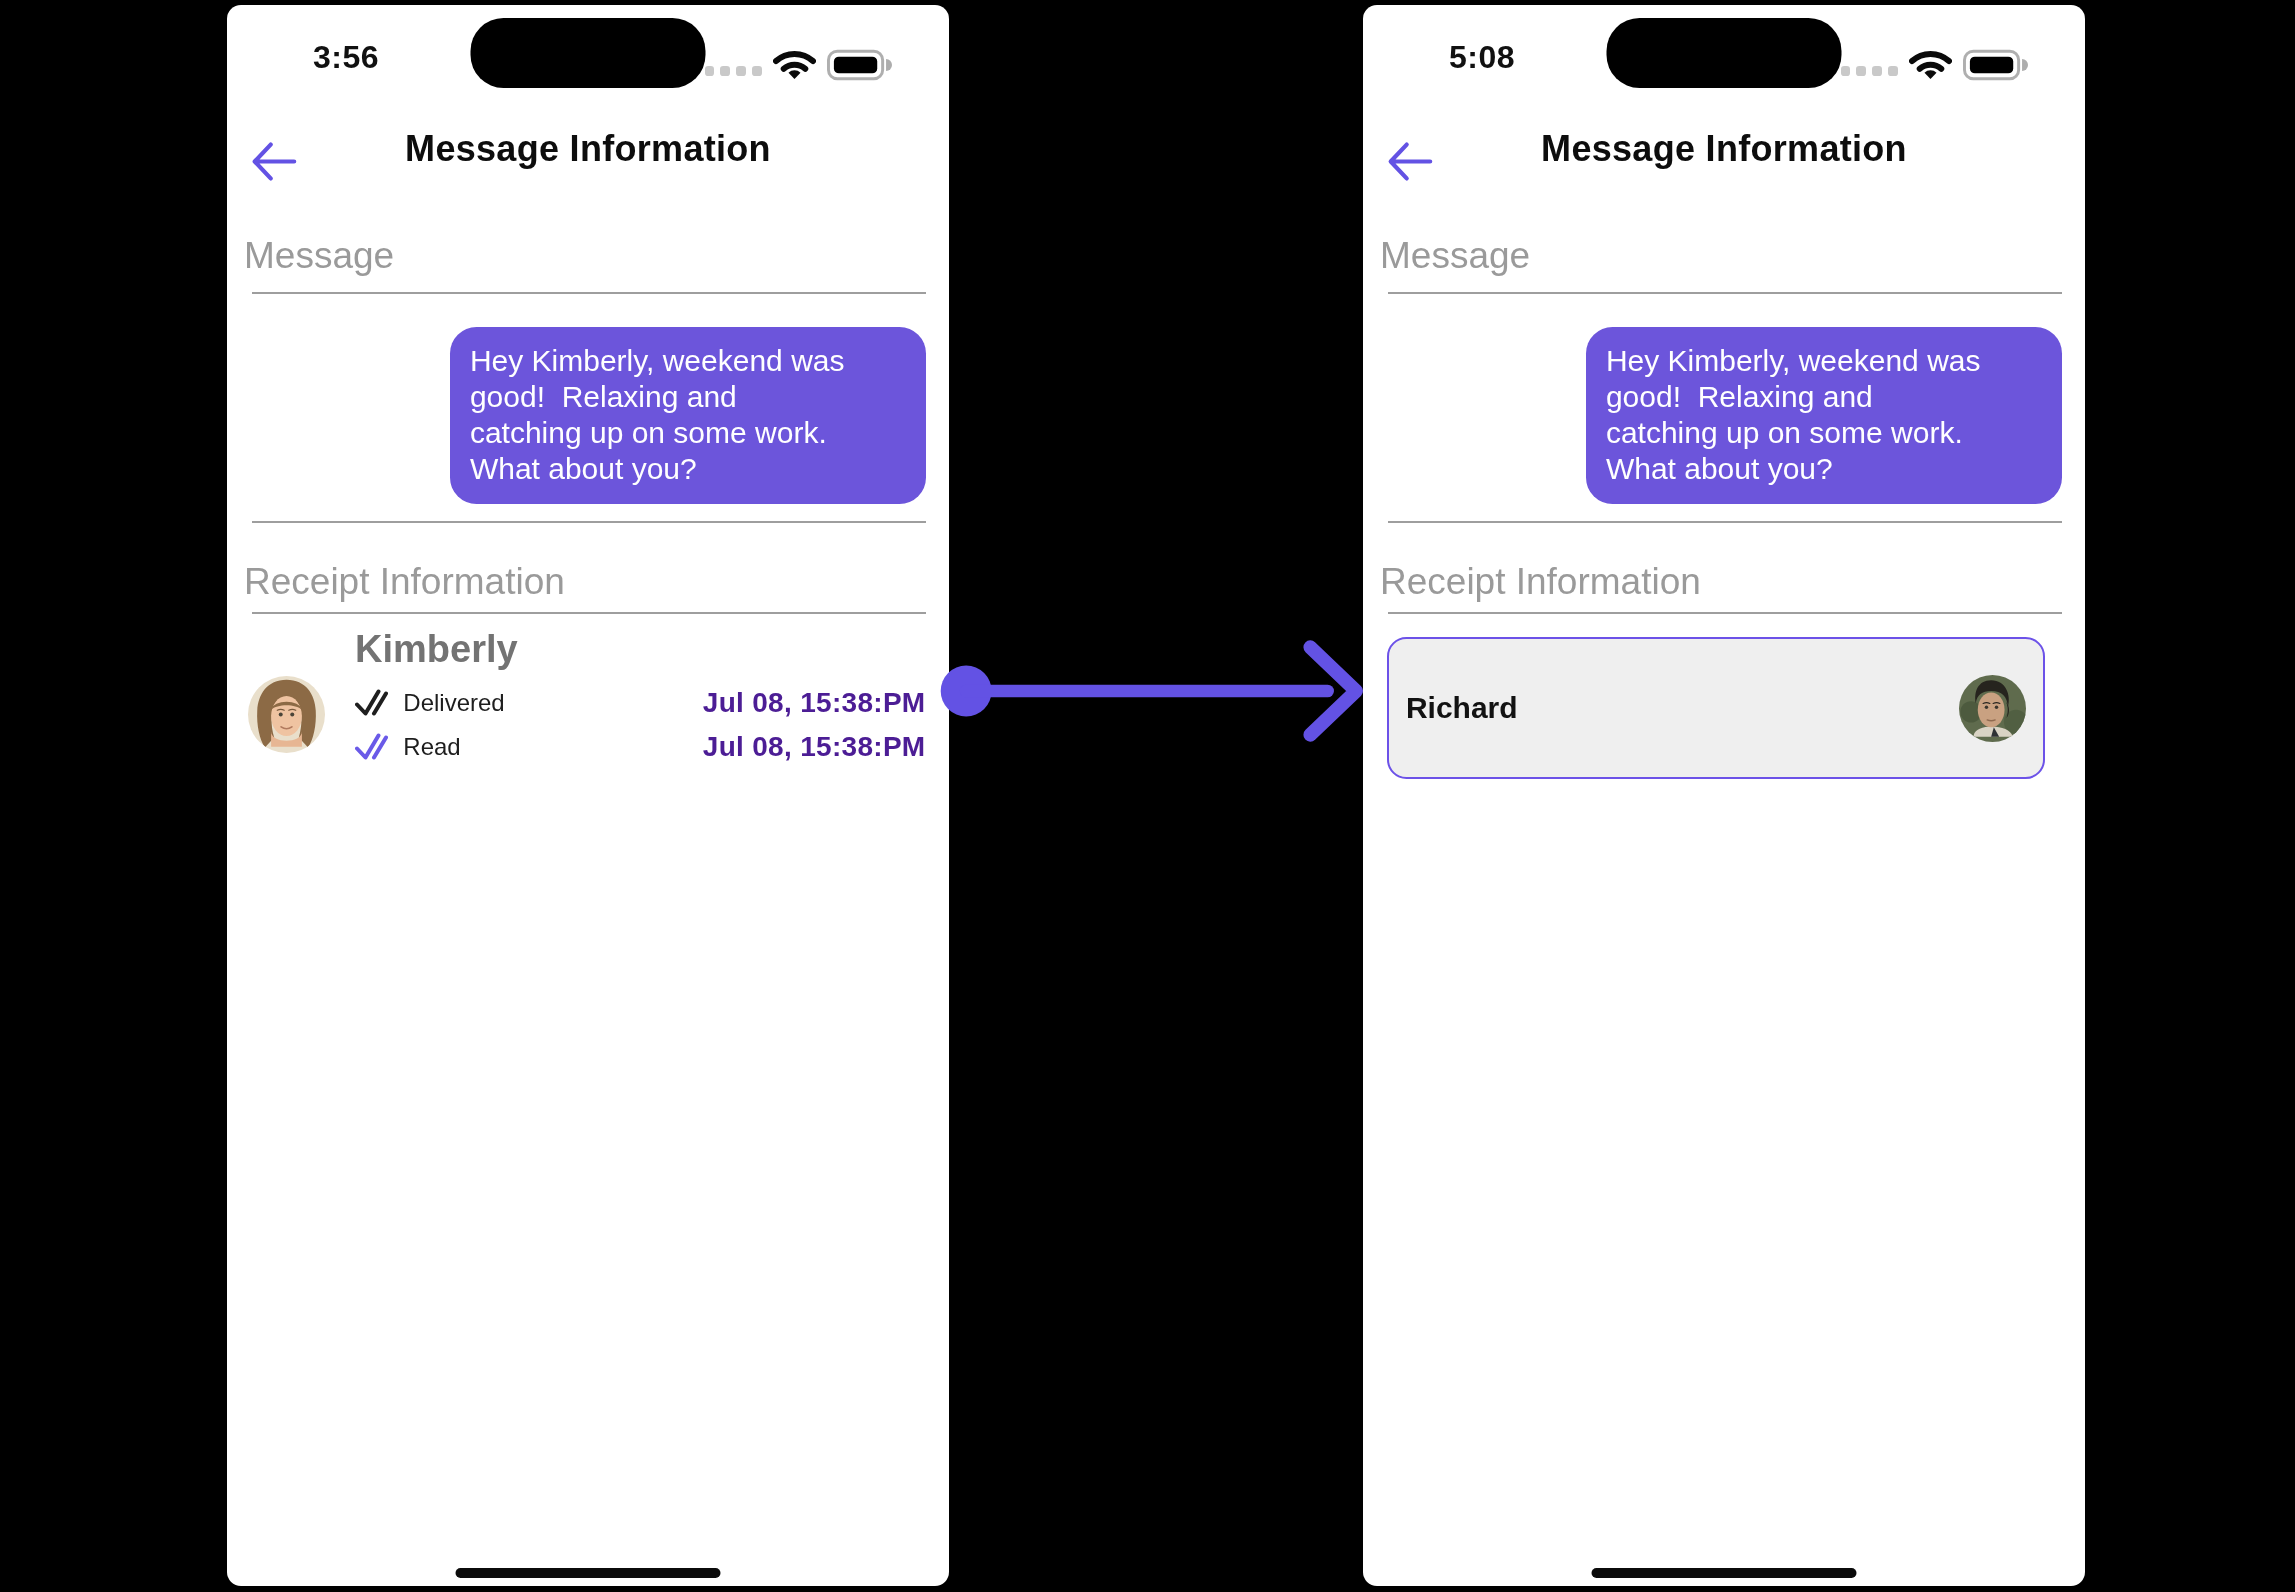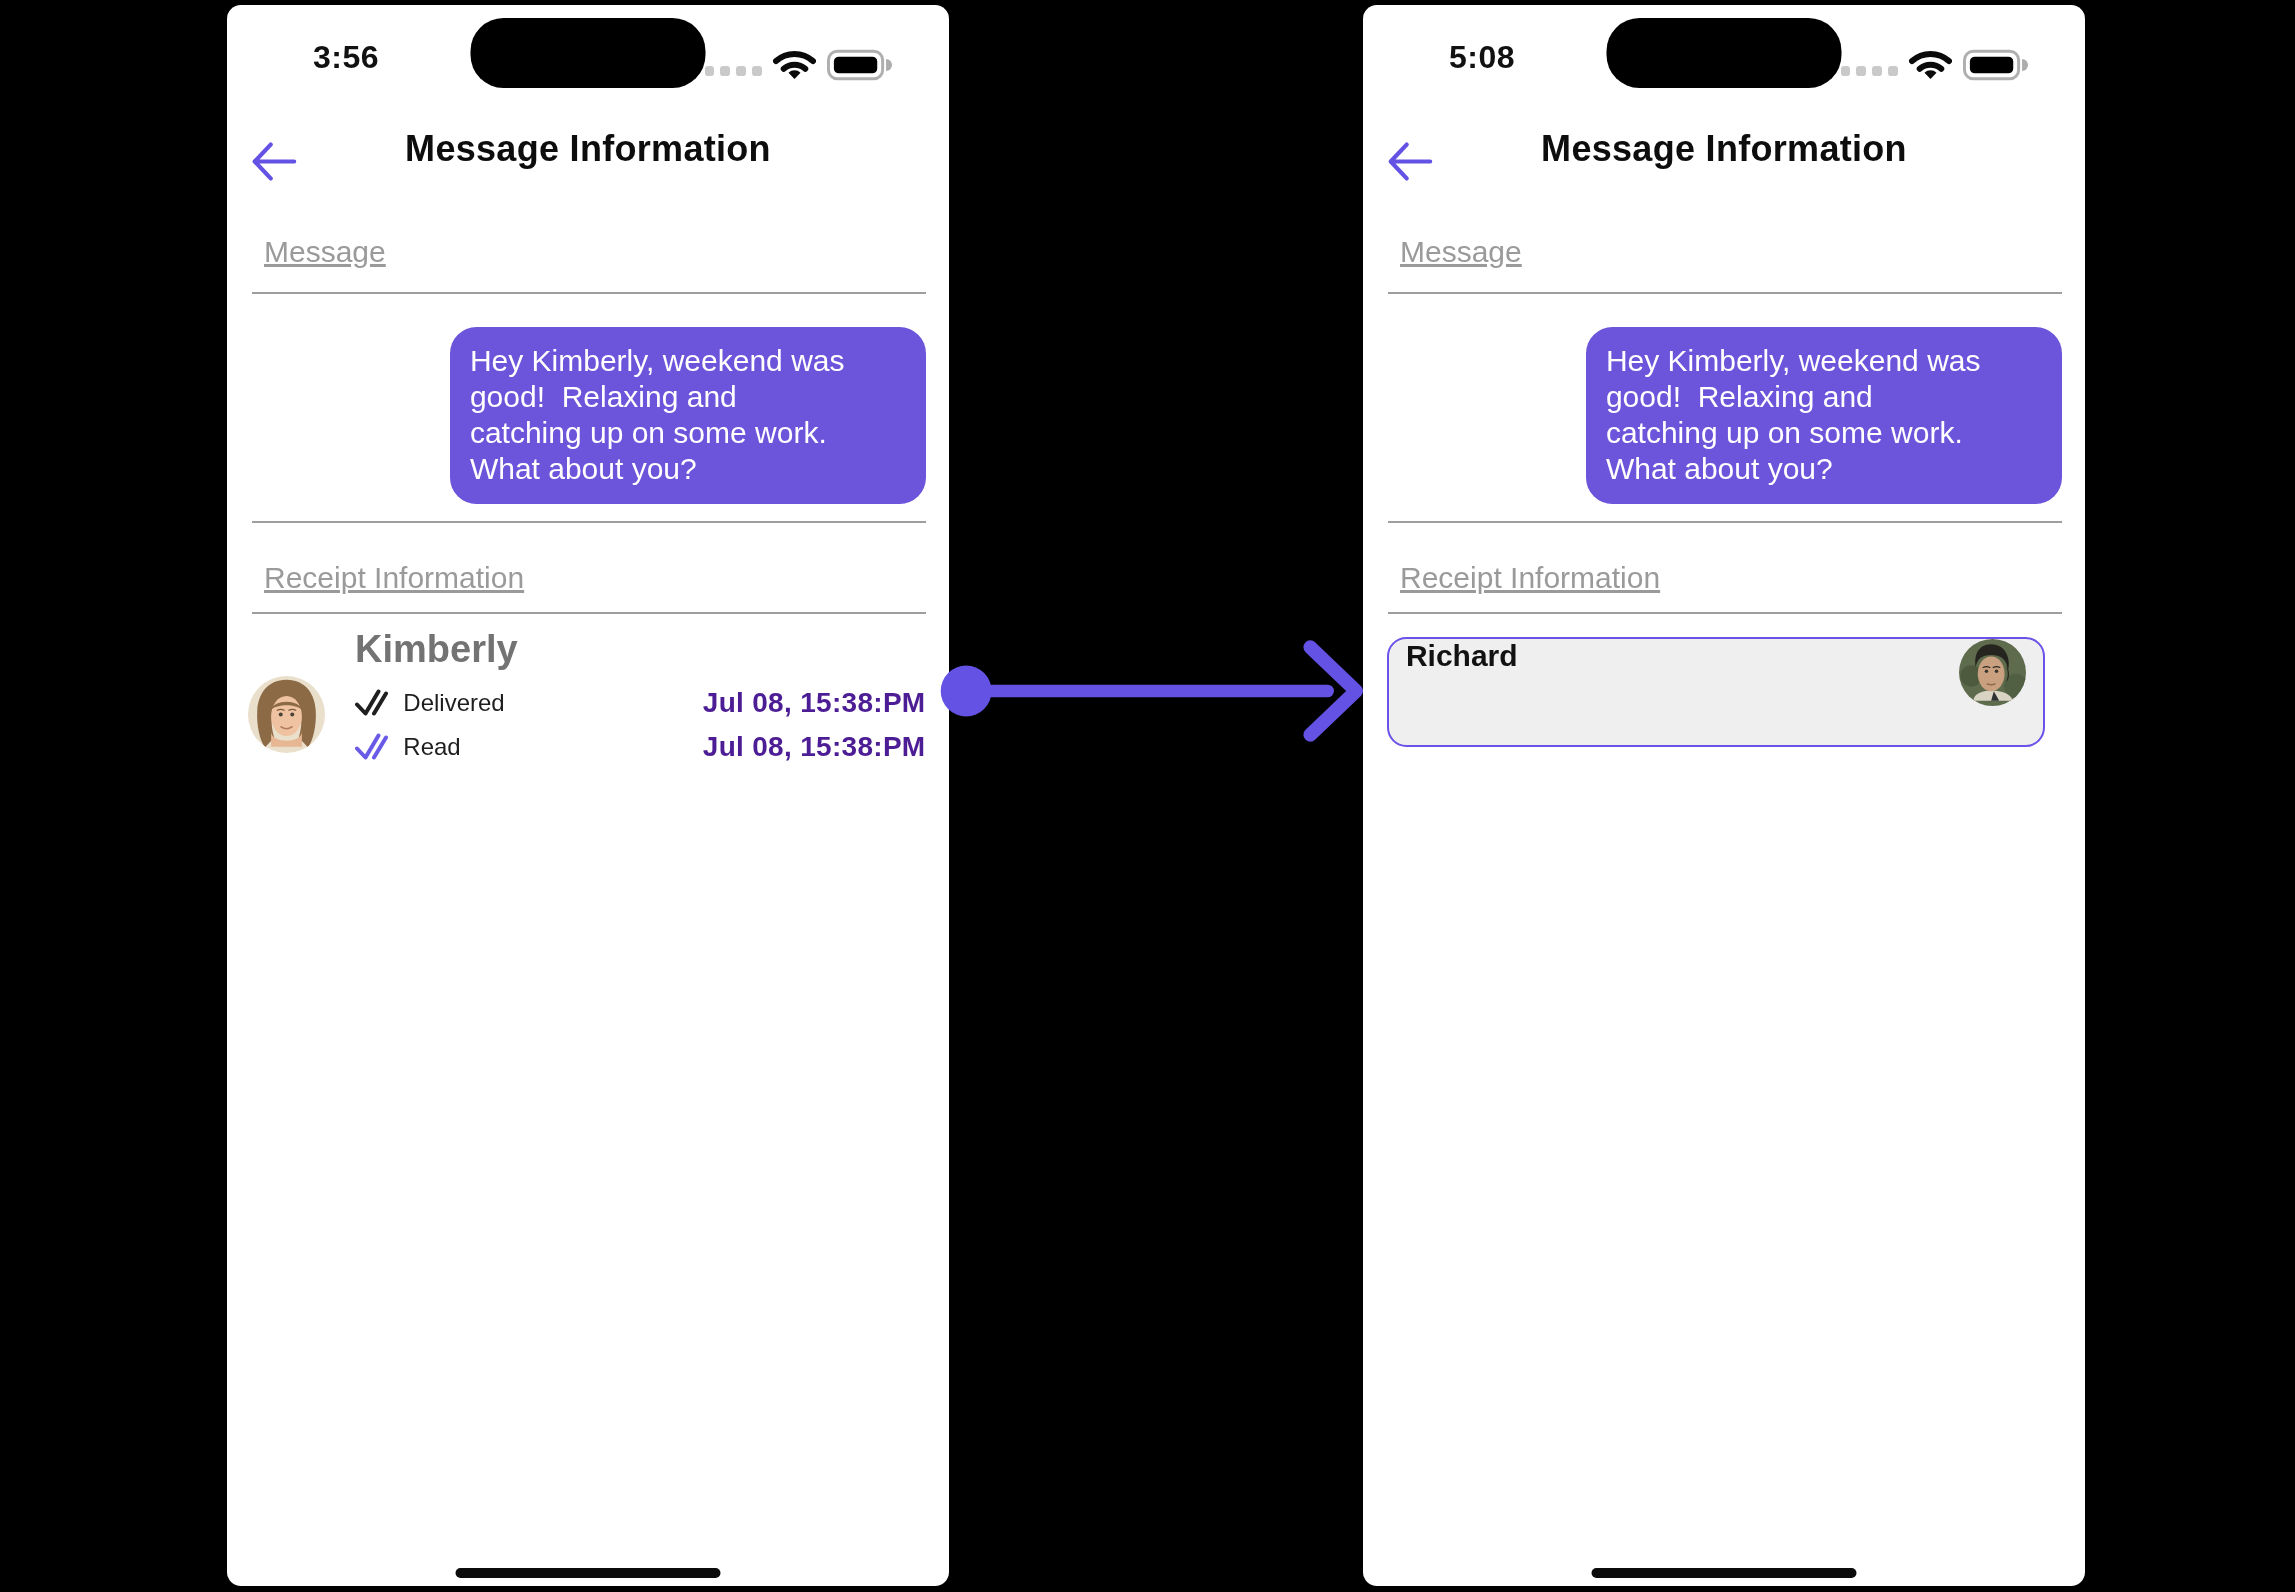--- a/index.html
+++ b/index.html
@@ -20,41 +20,41 @@
   .status-time{position:absolute;top:34px;left:86px;font-size:32px;font-weight:700;
                color:#111;letter-spacing:0.5px;}
   .status-icons{position:absolute;top:43px;right:57px;display:flex;align-items:center;gap:11.2px;}
   .sig-dots{display:flex;gap:6.1px;align-items:center;margin-top:11.2px;}
   .dot{width:9.7px;height:9.7px;border-radius:3.1px;background:#C9C9C9;}
 
   .back-btn{position:absolute;left:22.5px;top:132px;width:47px;height:49px;background:none;border:none;cursor:pointer;}
   .page-title{position:absolute;top:123px;left:0;right:0;text-align:center;
               font-size:36px;font-weight:650;color:#0D0D0D;letter-spacing:0.3px;}
 
-  .section-label{position:absolute;left:37px;font-size:30px;font-weight:500;color:var(--label);text-decoration:underline;}
+  .section-label{position:absolute;left:17px;font-size:37px;font-weight:500;color:var(--label);}
   .label-message{top:230px;}
   .label-receipt{top:556px;}
   .divider{position:absolute;left:24.5px;right:23.5px;height:1.5px;background:var(--divider);}
   .div-1{top:287px;} .div-2{top:516px;} .div-3{top:607px;}
 
   .bubble{position:absolute;top:322px;right:23.5px;width:476px;background:var(--bubble);
           border-radius:26.5px;padding:16.3px 20.4px;color:#ffffff;font-size:30px;line-height:36px;
           white-space:pre-wrap;}
 
   .contact-name{position:absolute;left:128px;top:623px;font-size:38px;font-weight:700;color:#737373;}
   .avatar{border-radius:50%;overflow:hidden;display:block;}
   .avatar-k{position:absolute;left:21.4px;top:671px;width:77px;height:77px;}
   .receipt-row{position:absolute;left:128px;right:23.5px;height:36px;display:flex;align-items:center;gap:15.3px;}
   .row-delivered{top:680px;} .row-read{top:724px;}
   .row-status{font-size:24px;font-weight:500;color:#1E1E1E;}
   .row-time{margin-left:auto;font-size:28px;font-weight:600;color:#4c1d95;letter-spacing:0.3px;}
 
-  .selected-row{position:absolute;left:23.5px;right:40px;top:632px;height:110px;
+  .selected-row{position:absolute;left:23.5px;right:40px;top:632px;height:142px;
                 background:var(--selbg);border:2px solid var(--selborder);border-radius:19.4px;
-                display:flex;padding:0 17.4px;cursor:pointer;}
+                display:flex;align-items:center;padding:0 17.4px;cursor:pointer;}
   .selected-name{font-size:30px;font-weight:700;color:#121212;}
   .avatar-r{margin-left:auto;width:67px;height:67px;}
 
   .home-indicator{position:absolute;bottom:8.2px;left:50%;transform:translateX(-50%);
                   width:265px;height:9.7px;border-radius:5.1px;background:#0B0B0B;}
 
   .annot-arrow{position:absolute;left:934px;top:635px;width:439px;height:112px;}
 </style>
 </head>
 <body>

